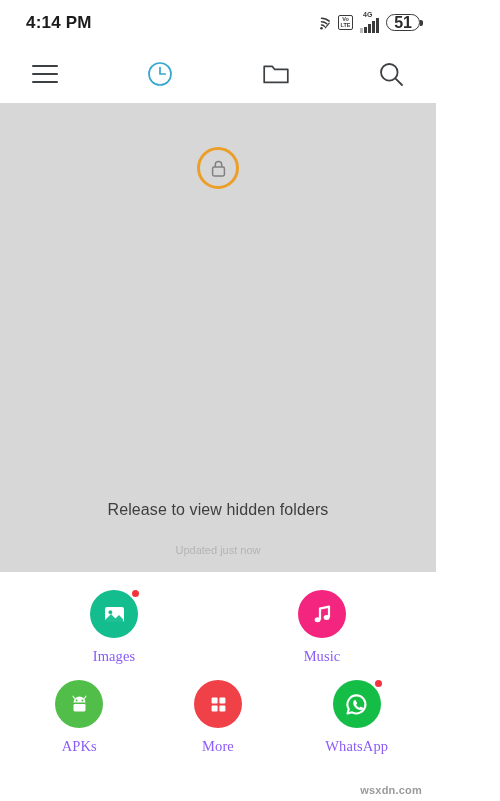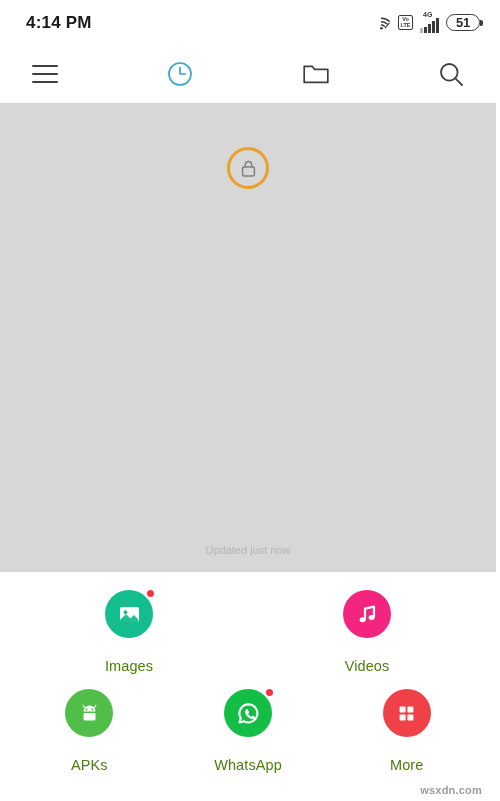--- a/index.html
+++ b/index.html
@@ -5,21 +5,21 @@
   * { box-sizing: border-box; margin: 0; padding: 0; }
   html, body {
     width: 500px;
     height: 801px;
     overflow: hidden;
     background: #ffffff;
     font-family: "Liberation Sans", sans-serif;
   }
   .phone {
     position: relative;
-    width: 496px;
+    width: 436px;
     height: 801px;
     background: #ffffff;
     display: flex;
     flex-direction: column;
   }
 
   
   .statusbar {
     height: 45px;
     flex: 0 0 45px;
@@ -88,21 +88,21 @@
   .battery::after {
     content: "";
     position: absolute;
     right: -3.5px;
     top: 5px;
     width: 2.5px; height: 6px;
     background: #3a3a3a;
     border-radius: 0 2px 2px 0;
   }
   .battery-text {
-    font-size: 13px;
+    font-size: 16px;
     font-weight: bold;
     color: #2b2b2b;
     letter-spacing: -0.2px;
   }
 
   
   .toolbar {
     height: 58px;
     flex: 0 0 58px;
     background: #ffffff;
@@ -156,21 +156,21 @@
     left: 0; right: 0;
     bottom: 16px;
     text-align: center;
   }
   .release-text {
     font-size: 16px;
     color: #3e3e3e;
     letter-spacing: 0.1px;
   }
   .updated-text {
-    margin-top: 7px;
+    margin-top: 25px;
     font-size: 11px;
     color: #b4b4b4;
   }
 
   
   .categories {
     flex: 0 0 229px;
     background: #ffffff;
     border-radius: 14px 14px 0 0;
     padding: 18px 10px 0 10px;
@@ -203,24 +203,25 @@
   .badge-dot {
     position: absolute;
     top: -2px;
     right: -3px;
     width: 11px; height: 11px;
     border-radius: 50%;
     background: #f5333f;
     border: 2px solid #ffffff;
   }
   .cat-label {
-    margin-top: 20px;
+    margin-top: 10px;
     font-size: 14.5px;
-    color: #4d7c0f;
+    color: #8b5cf6;
     letter-spacing: 0.1px;
+    font-family: Liberation Serif, serif;
   }
 
   
   .watermark {
     position: absolute;
     right: 14px;
     bottom: 5px;
     font-size: 11px;
     color: #9b9b9b;
     letter-spacing: 0.2px;
@@ -294,20 +295,21 @@
   </div>
 
   <div class="hidden-area">
     <div class="lock-circle">
       <svg width="17" height="19" viewBox="0 0 17 19">
         <rect x="2.6" y="8" width="11.8" height="9" rx="1.4" fill="none" stroke="#808080" stroke-width="1.5"></rect>
         <path d="M5.3 8V5.6a3.2 3.2 0 016.4 0V8" fill="none" stroke="#808080" stroke-width="1.5"></path>
       </svg>
     </div>
     <div class="release-block">
+      <div class="release-text">Release to view hidden folders</div>
       <div class="updated-text">Updated just now</div>
     </div>
   </div>
 
   <div class="categories">
 
     <div class="cat-row">
 
       <div class="cat-item">
         <div class="cat-icon-wrap">
@@ -328,21 +330,21 @@
       <div class="cat-item">
         <div class="cat-icon-wrap">
           <div class="cat-icon" style="background:#f4257e">
             <svg width="25" height="25" viewBox="0 0 25 25">
               <path d="M10 17.4V6.6l9-2v10.6" fill="none" stroke="#ffffff" stroke-width="2.2" stroke-linejoin="round"></path>
               <ellipse cx="7.6" cy="17.8" rx="3" ry="2.5" fill="#ffffff"></ellipse>
               <ellipse cx="16.6" cy="15.5" rx="3" ry="2.5" fill="#ffffff"></ellipse>
             </svg>
           </div>
         </div>
-        <div class="cat-label">Videos</div>
+        <div class="cat-label">Music</div>
       </div>
     </div>
 
     <div class="cat-row">
 
       <div class="cat-item">
         <div class="cat-icon-wrap">
           <div class="cat-icon" style="background:#52be4a">
             <svg width="25" height="25" viewBox="0 0 25 25">
               <path d="M6.5 10.5a6 6 0 0112 0z" fill="#ffffff"></path>
@@ -353,41 +355,41 @@
               <rect x="6.5" y="12" width="12" height="7.4" rx="1.3" fill="#ffffff"></rect>
             </svg>
           </div>
         </div>
         <div class="cat-label">APKs</div>
       </div>
 
 
       <div class="cat-item">
         <div class="cat-icon-wrap">
-          <div class="cat-icon" style="background:#14bd45">
-            <svg width="27" height="27" viewBox="0 0 27 27">
-              <path d="M13.5 4.4a9 9 0 00-7.7 13.7L4.5 22.5l4.6-1.2a9 9 0 104.4-16.9z" fill="none" stroke="#ffffff" stroke-width="2.1" stroke-linejoin="round"></path>
-              <path d="M10.6 10c.3-.7.6-.7.9-.7h.7c.2 0 .5 0 .8.6l1 2.2c.1.3 0 .5-.1.7l-.5.6c-.2.2-.3.4-.1.7.5.9 1.6 2 2.7 2.5.3.2.5.1.7-.1l.6-.7c.2-.2.4-.2.7-.1l2 1c.3.1.4.4.4.6 0 .7-.4 1.6-1.5 1.9-1 .3-2.5.1-4.3-.9-2.2-1.2-3.7-3.3-4.1-4.6-.4-1.3-.2-2.6.1-3.2z" fill="#ffffff"></path>
-            </svg>
-          </div>
-          <span class="badge-dot"></span>
-        </div>
-        <div class="cat-label">WhatsApp</div>
-      </div>
-
-      <div class="cat-item">
-        <div class="cat-icon-wrap">
           <div class="cat-icon" style="background:#f04148">
             <svg width="25" height="25" viewBox="0 0 25 25">
               <rect x="5.6" y="5.6" width="6" height="6" rx="1" fill="#ffffff"></rect>
               <rect x="13.4" y="5.6" width="6" height="6" rx="1" fill="#ffffff"></rect>
               <rect x="5.6" y="13.4" width="6" height="6" rx="1" fill="#ffffff"></rect>
               <rect x="13.4" y="13.4" width="6" height="6" rx="1" fill="#ffffff"></rect>
             </svg>
           </div>
         </div>
         <div class="cat-label">More</div>
       </div>
+
+      <div class="cat-item">
+        <div class="cat-icon-wrap">
+          <div class="cat-icon" style="background:#14bd45">
+            <svg width="27" height="27" viewBox="0 0 27 27">
+              <path d="M13.5 4.4a9 9 0 00-7.7 13.7L4.5 22.5l4.6-1.2a9 9 0 104.4-16.9z" fill="none" stroke="#ffffff" stroke-width="2.1" stroke-linejoin="round"></path>
+              <path d="M10.6 10c.3-.7.6-.7.9-.7h.7c.2 0 .5 0 .8.6l1 2.2c.1.3 0 .5-.1.7l-.5.6c-.2.2-.3.4-.1.7.5.9 1.6 2 2.7 2.5.3.2.5.1.7-.1l.6-.7c.2-.2.4-.2.7-.1l2 1c.3.1.4.4.4.6 0 .7-.4 1.6-1.5 1.9-1 .3-2.5.1-4.3-.9-2.2-1.2-3.7-3.3-4.1-4.6-.4-1.3-.2-2.6.1-3.2z" fill="#ffffff"></path>
+            </svg>
+          </div>
+          <span class="badge-dot"></span>
+        </div>
+        <div class="cat-label">WhatsApp</div>
+      </div>
     </div>
   </div>
 
   <div class="watermark">wsxdn.com</div>
 </div>
 
 </body></html>

